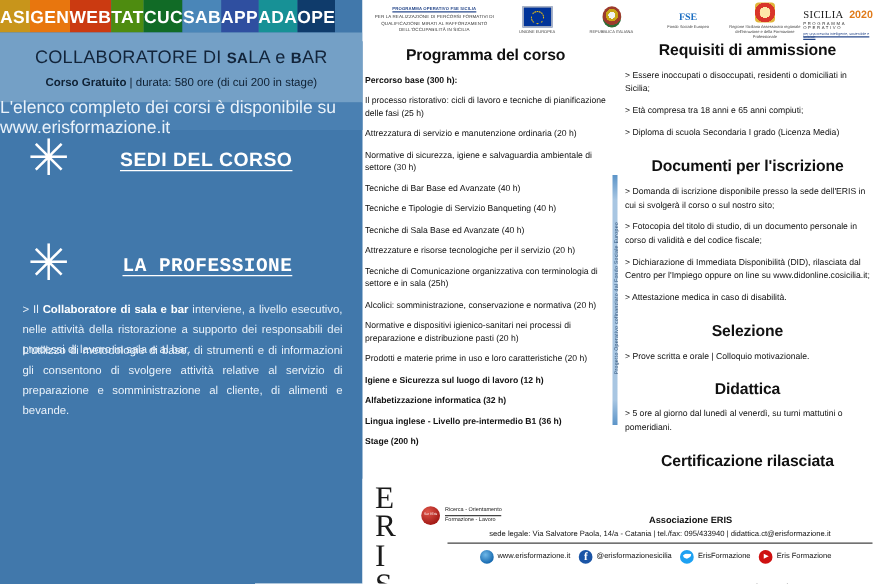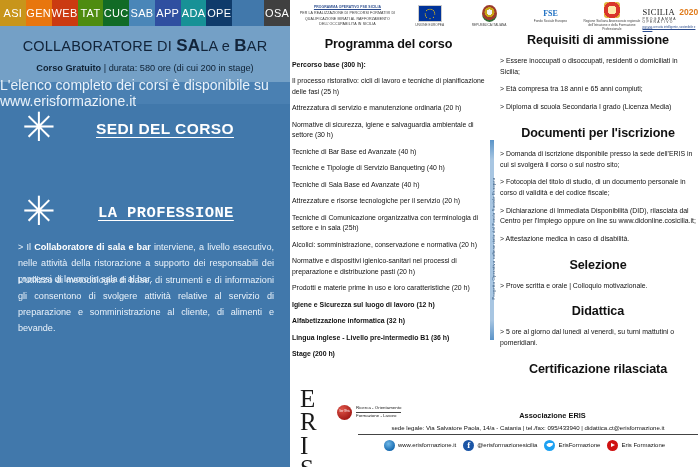--- a/index.html
+++ b/index.html
@@ -15,32 +15,32 @@
   
   #left-panel{
     position:absolute;left:0;top:0;width:290px;height:467px;
     background:#4178ab;
   }
   #course-tag-bar{
     position:absolute;left:0;top:0;width:290px;height:26px;display:flex;
   }
   .tag{
     flex:1;display:flex;align-items:center;justify-content:center;
-    color:#fff;font-size:11px;font-weight:normal;letter-spacing:.3px;
+    color:#fff;font-size:14px;font-weight:bold;letter-spacing:.3px;
   }
   #title-block{
     position:absolute;left:0;top:26px;width:290px;height:56px;
     background:#74a0c6;
     display:flex;flex-direction:column;align-items:center;justify-content:center;
   }
   #main-title{
     color:#12243a;font-size:14.5px;letter-spacing:.2px;font-weight:300;
     white-space:nowrap;
   }
-  #main-title .big{font-size:17px;font-weight:bold;}
+  #main-title .big{font-size:12px;font-weight:bold;}
   #subtitle{
     margin-top:7px;color:#0f2134;font-size:9.2px;white-space:nowrap;
   }
   #subtitle b{font-weight:bold;}
   #catalog-line{
     position:absolute;left:0;top:82px;width:290px;height:22px;
     background:#4a80b2;
     display:flex;align-items:center;justify-content:center;
     color:#eaf2fa;font-size:14px;
   }

